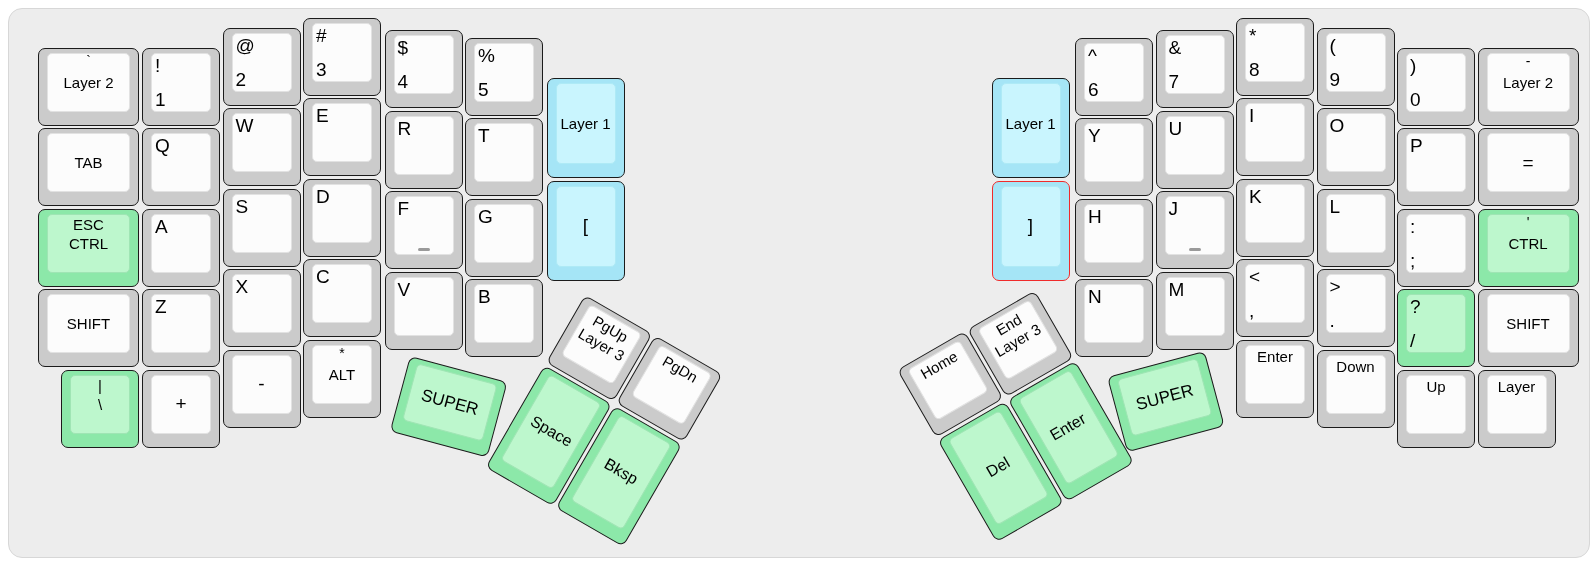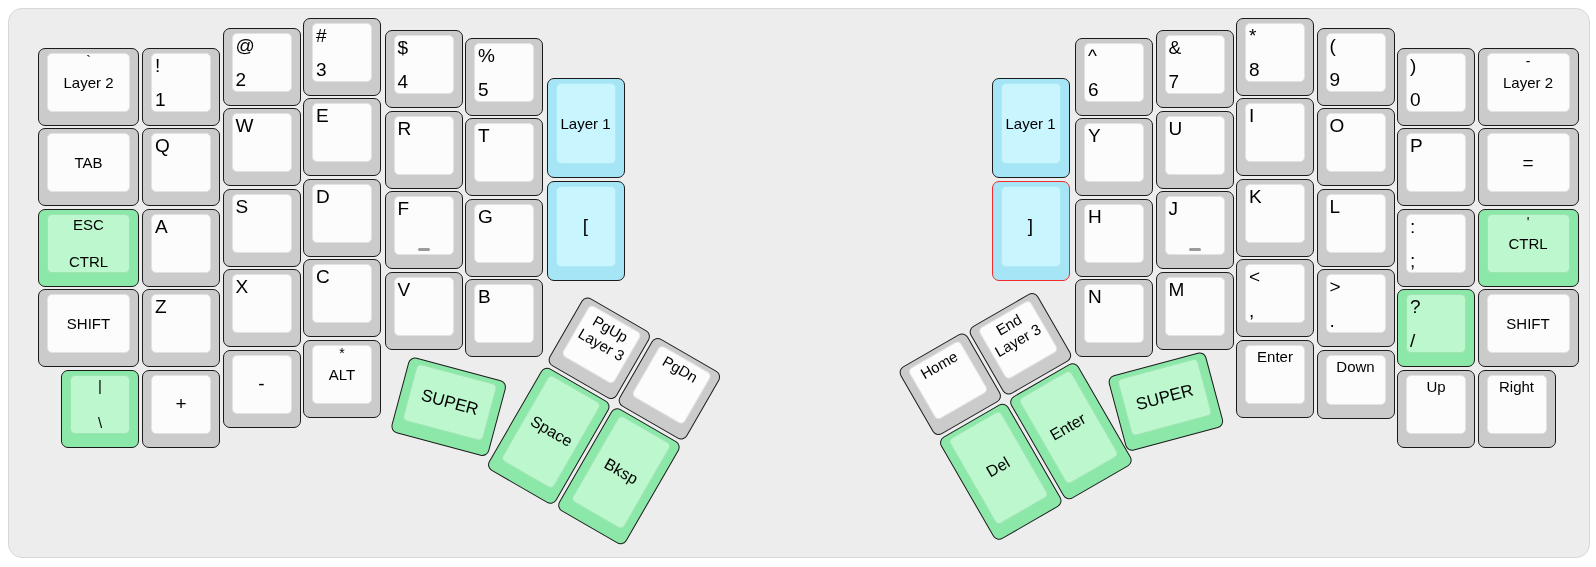--- a/index.html
+++ b/index.html
@@ -28,21 +28,21 @@
   .key.red-border{border-color:var(--red_border,#f02b2b);}
   .surface{
     position:absolute;left:8px;right:8px;top:4px;bottom:13px;
     border-radius:5px;box-sizing:border-box;
     color:var(--legend_color,#000);
   }
   .white .surface{background:var(--white_top,#fcfcfc);border:1px solid var(--white_top_border,#e2e2e2);}
   .green .surface{background:var(--green_top,#bdf7cd);border:1px solid var(--green_top_border,#9fe5b4);}
   .blue  .surface{background:var(--blue_top,#c9f5fe);border:1px solid var(--blue_top_border,#aeeaf6);}
   .surface.center,.surface.tc_center{display:flex;align-items:center;justify-content:center;}
-  .surface.center2{display:flex;flex-direction:column;align-items:center;justify-content:space-between;font-size:15px;line-height:1.3;}
+  .surface.center2{display:flex;flex-direction:column;align-items:center;justify-content:flex-start;font-size:15px;line-height:1.3;}
   .surface.top,.surface.top2{text-align:center;padding-top:2px;font-size:15px;line-height:1.18;}
   .lg{white-space:nowrap;}
   .lg-tl{position:absolute;top:1px;left:3px;font-size:19px;}
   .lg-bl{position:absolute;bottom:0px;left:3px;font-size:19px;}
   .lg-tc{position:absolute;top:-1px;left:0;right:0;text-align:center;font-size:14px;}
   .bar{
     position:absolute;left:50%;bottom:3px;transform:translateX(-50%);
     width:12px;height:3px;border-radius:1.5px;
     background:var(--homing_bar,#9a9a9a);
   }
@@ -309,21 +309,21 @@
           <div class="surface tl">
             <div class="lg lg-tl">L</div>
           </div>
         </div>
         <div class="key white" style="left: 1316.5px; top: 269px; width: 78px; height: 78px;">
           <div class="surface tl_bl">
             <div class="lg lg-tl">&gt;</div>
             <div class="lg lg-bl">.</div>
           </div>
         </div>
-        <div class="key white" style="left: 1316.5px; top: 349.5px; width: 78px; height: 69px;">
+        <div class="key white" style="left: 1316.5px; top: 349.5px; width: 78px; height: 78px;">
           <div class="surface top">
             <div class="lg lg-line">Down</div>
           </div>
         </div>
         <div class="key white" style="left: 1397px; top: 47.5px; width: 78px; height: 78px;">
           <div class="surface tl_bl">
             <div class="lg lg-tl">)</div>
             <div class="lg lg-bl">0</div>
           </div>
         </div>
@@ -366,21 +366,21 @@
             <div class="lg lg-main" style="font-size: 15px;">CTRL</div>
           </div>
         </div>
         <div class="key white" style="left: 1477.5px; top: 289px; width: 101px; height: 78px;">
           <div class="surface center">
             <div class="lg lg-main" style="font-size: 15px;">SHIFT</div>
           </div>
         </div>
         <div class="key white" style="left: 1477.5px; top: 369.5px; width: 78px; height: 78px;">
           <div class="surface top">
-            <div class="lg lg-line">Right</div>
+            <div class="lg lg-line">Layer</div>
           </div>
         </div>
       </div>
       <div class="key-group" style="left: 410px; top: 356px; transform: rotate(15deg);">
         <div class="key green" style="left: 0px; top: 0px; width: 101px; height: 78px;">
           <div class="surface center">
             <div class="lg lg-main" style="font-size: 17px;">SUPER</div>
           </div>
         </div>
       </div>

